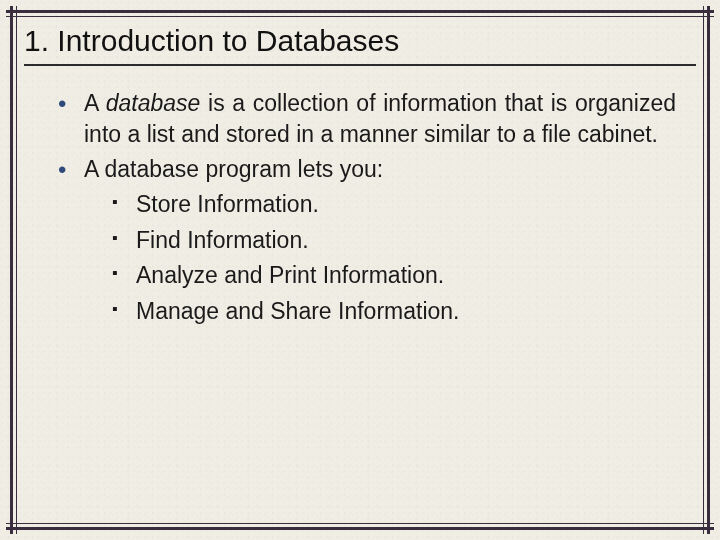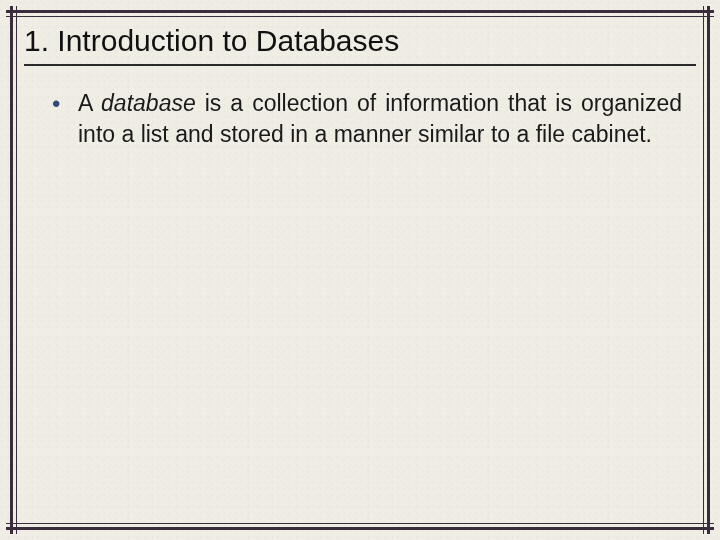--- a/index.html
+++ b/index.html
@@ -53,21 +53,21 @@
     letter-spacing: 0px;
   }
   .divider {
     border: none;
     border-top: 2px solid #2b2b2b;
     margin: 2px 0 22px 0;
   }
 
   ul.outer {
     list-style: none;
-    margin: 4px;
+    margin: 10px;
     padding: 0 10px 0 24px;
   }
   ul.outer > li {
     position: relative;
     padding-left: 26px;
     font-size: 23px;
     line-height: 1.35;
     margin-bottom: 4px;
   }
   ul.outer > li::before {
@@ -119,14 +119,23 @@
 <div class="frame-line right1"></div>
 <div class="frame-line right2"></div>
 
 <div class="content">
   <h1 class="title">1. Introduction to Databases</h1>
   <hr class="divider">
   <ul class="outer">
     <li class="justify">
       <span>A </span><span class="italic">database</span><span> is a collection of information that is organized into a list and stored in a manner similar to a file cabinet.</span>
     </li>
+    <li>
+      <span>A database program lets you:</span>
+      <ul class="inner">
+        <li>Store Information.</li>
+        <li>Find Information.</li>
+        <li>Analyze and Print Information.</li>
+        <li>Manage and Share Information.</li>
+      </ul>
+    </li>
   </ul>
 </div>
 
 </body></html>

